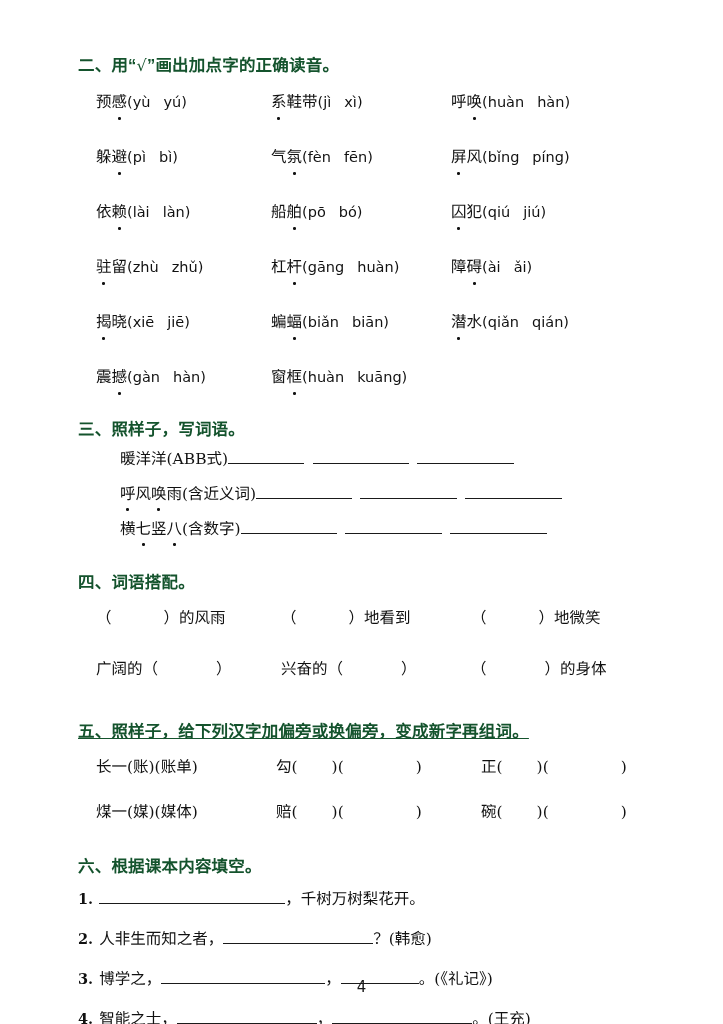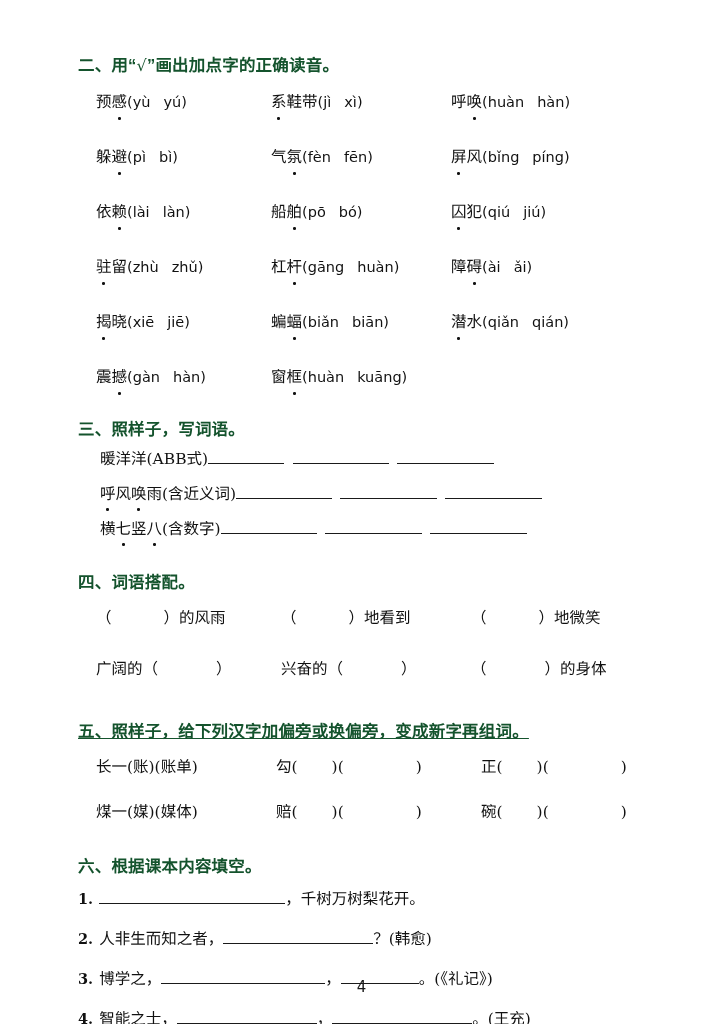--- a/index.html
+++ b/index.html
@@ -40,21 +40,21 @@
   .sec-5 { margin-top: 30px; text-decoration: underline; }
   .sec-6 { margin-top: 22px; }
 
   .check-mark {
     font-family: "DejaVu Sans", sans-serif;
     font-weight: normal;
     font-size: 16px;
   }
 
   
-  .rows { margin-left: 56px; }
+  .rows { margin-left: 76px; }
 
   
   .pinyin-grid {
     margin-top: 8px;
     margin-left: 52px;
     display: grid;
     grid-template-columns: 175px 180px auto;
     row-gap: 18px;
   }
   .py-cell {

